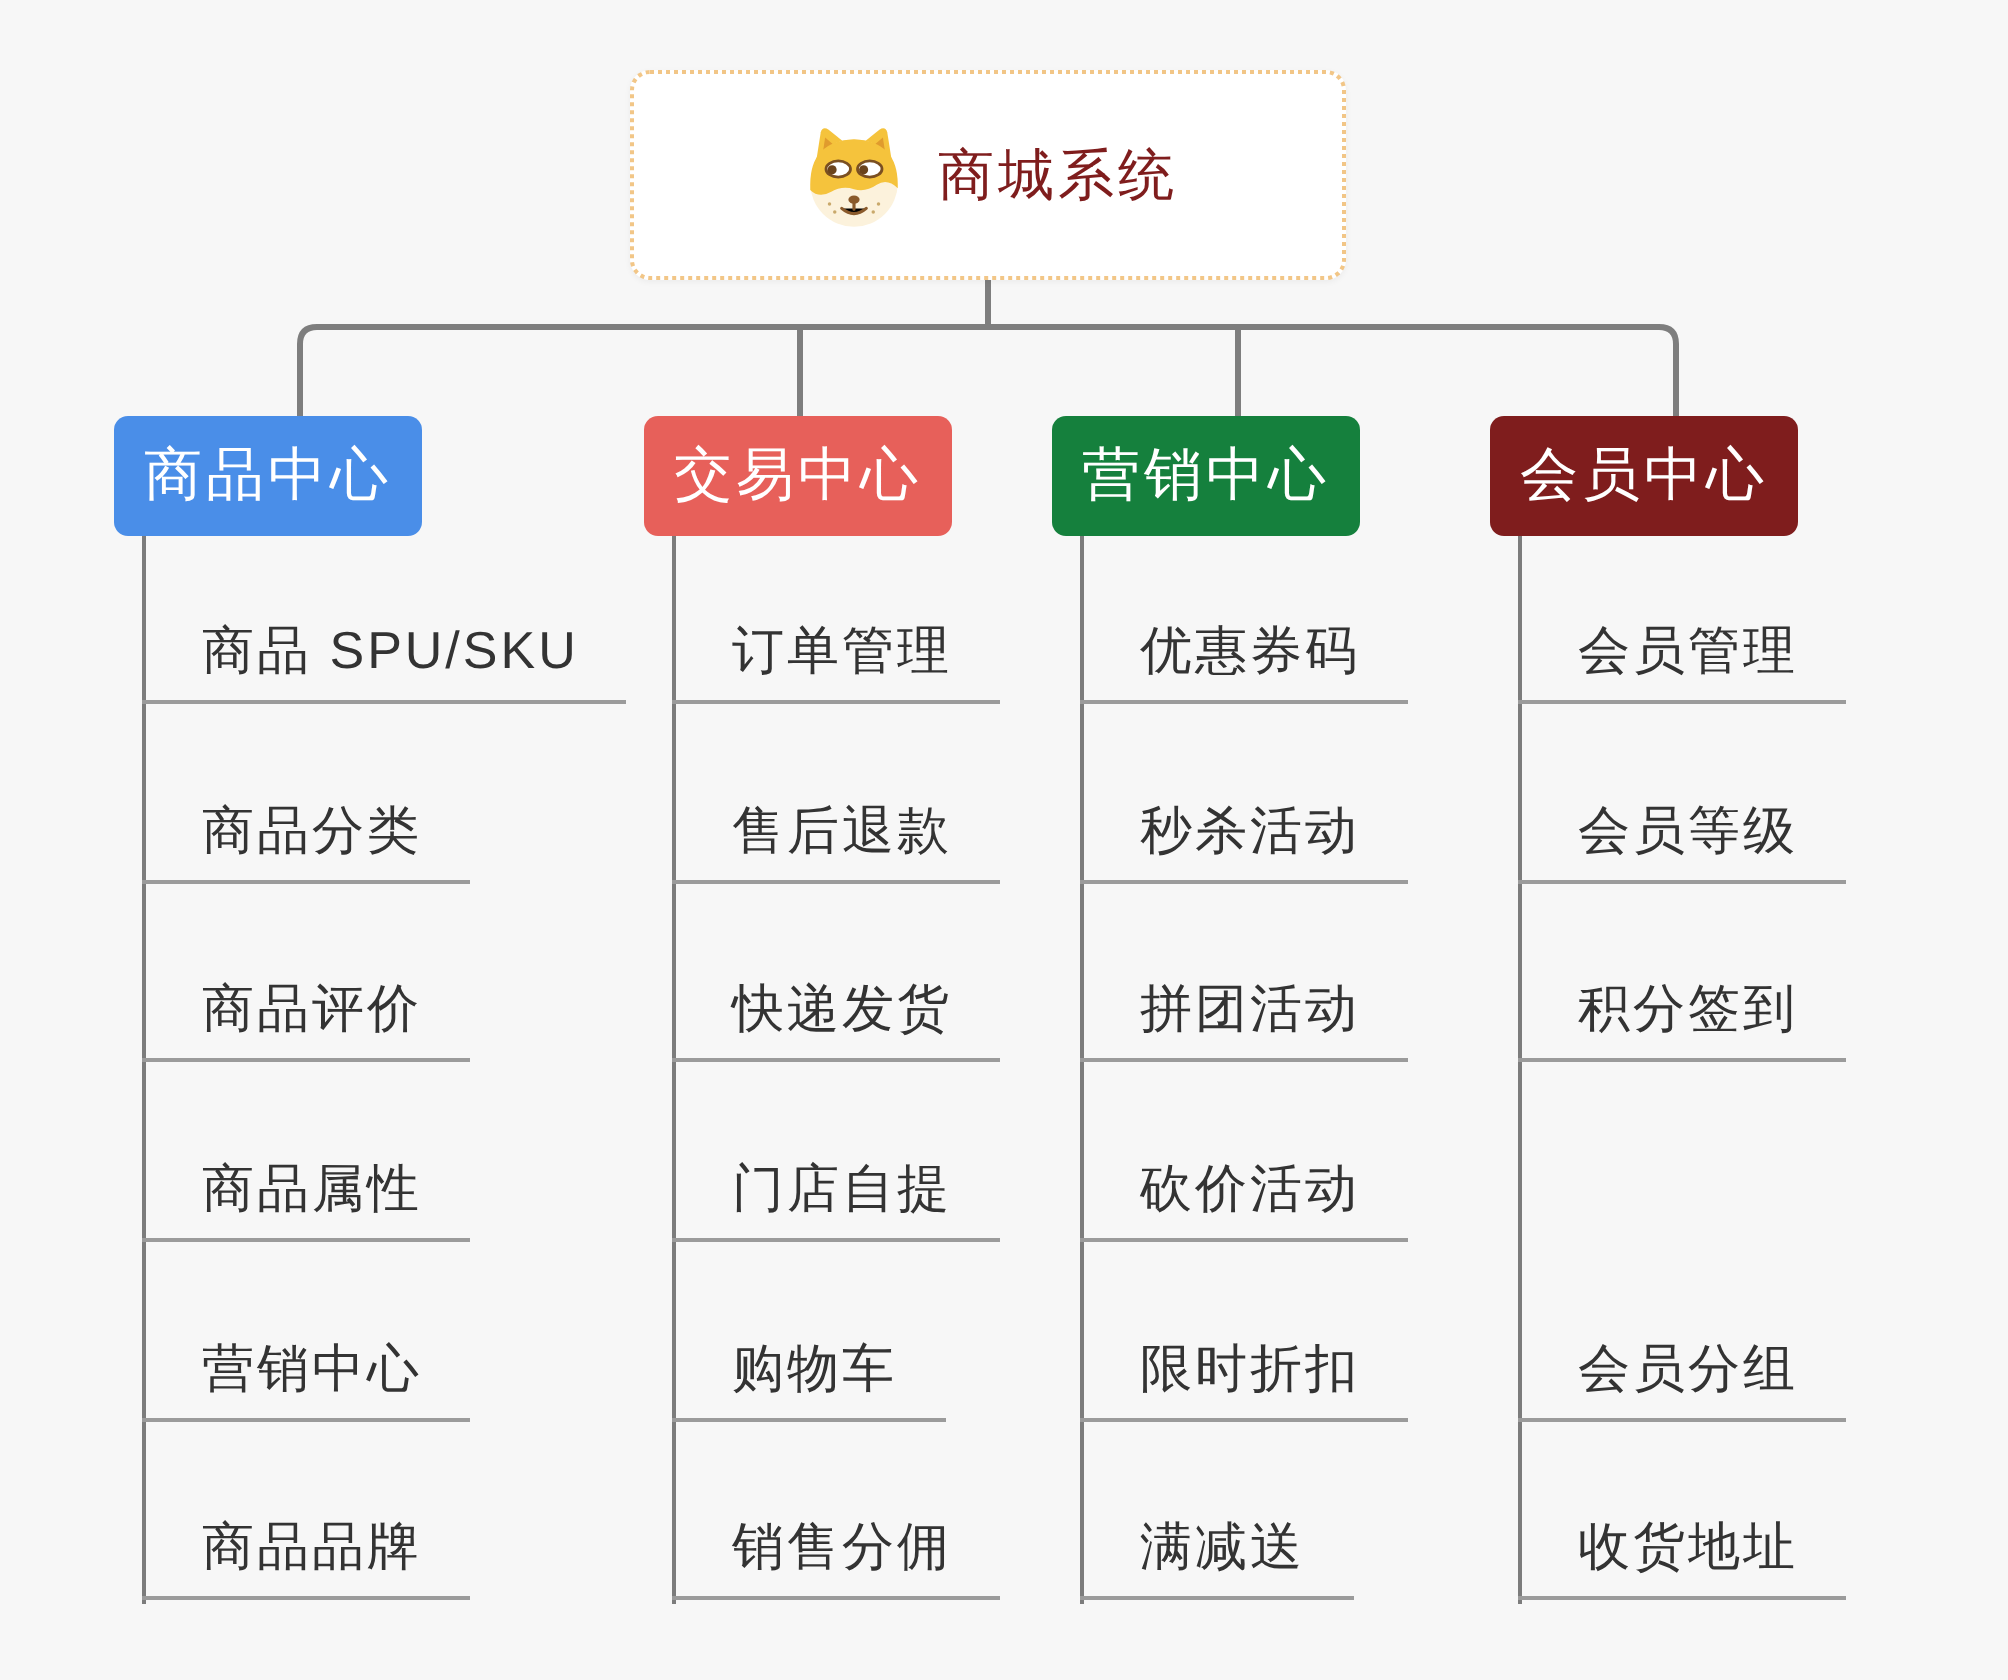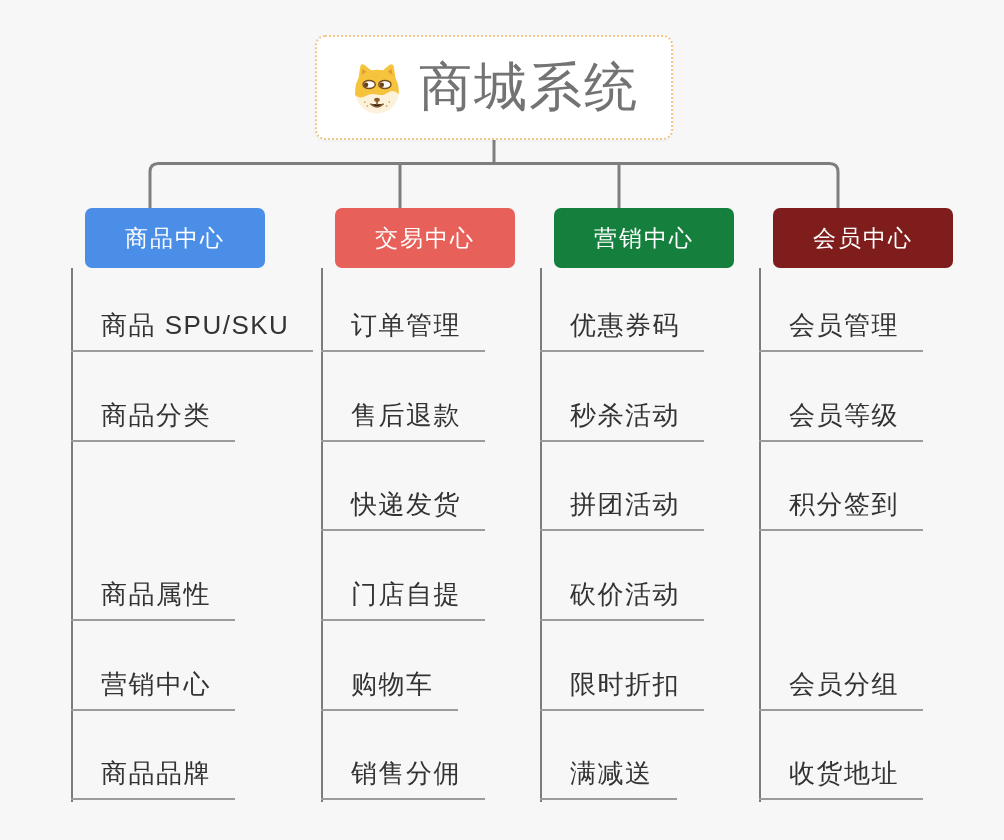--- a/index.html
+++ b/index.html
@@ -33,52 +33,51 @@
     border-radius: 10px;
     display: flex;
     align-items: center;
     justify-content: center;
     gap: 14px;
     box-shadow: 0 1px 3px rgba(0,0,0,0.05);
     cursor: pointer;
   }
   .doge { width: 56px; height: 56px; display: block; }
   .root-title {
-    font-size: 53px;
+    font-size: 28px;
     letter-spacing: 2px;
-    color: #737373;
+    color: #7f1d1d;
     white-space: nowrap;
   }
 
   
   .branch {
     position: absolute;
     top: 208px;
     width: 260px;
     height: 632px;
   }
   .branch.b0 { left: 57px; }
-  .branch.b1 { left: 307px; }
+  .branch.b1 { left: 322px; }
   .branch.b2 { left: 526px; }
   .branch.b3 { left: 745px; }
 
   .branch-header {
     position: absolute;
     left: 0; top: 0;
-    width: 180px; height: 60px;
+    width: 154px; height: 60px;
     border-radius: 7px;
     color: #ffffff;
-    font-size: 23px;
+    font-size: 29px;
     letter-spacing: 2px;
     display: flex;
     align-items: center;
     justify-content: center;
     white-space: nowrap;
     cursor: pointer;
-    margin-left: 28px;
   }
   .b0 .branch-header { background: #4A8EE8; }
   .b1 .branch-header { background: #E7605A; }
   .b2 .branch-header { background: #15803d; }
   .b3 .branch-header { background: #7f1d1d; }
 
   .trunk {
     position: absolute;
     left: 14px; top: 60px;
     width: 2px; height: 534px;
@@ -149,20 +148,21 @@
       <circle cx="43" cy="52.5" r="1" fill="#C9A96B"></circle>
     </svg>
     <span class="root-title">商城系统</span>
   </div>
 
   <div class="branch b0">
     <div class="branch-header">商品中心</div>
     <div class="trunk"></div>
     <div class="leaf r0">商品 SPU/SKU</div>
     <div class="leaf r1">商品分类</div>
+    <div class="leaf r2">商品评价</div>
     <div class="leaf r3">商品属性</div>
     <div class="leaf r4">营销中心</div>
     <div class="leaf r5">商品品牌</div>
   </div>
 
   <div class="branch b1">
     <div class="branch-header">交易中心</div>
     <div class="trunk"></div>
     <div class="leaf r1">售后退款</div>
     <div class="leaf r0">订单管理</div>

